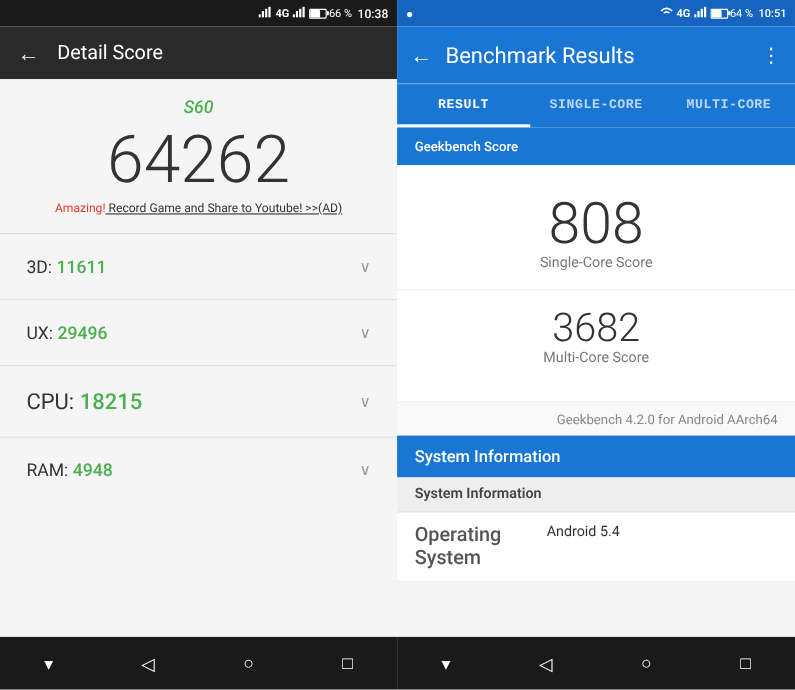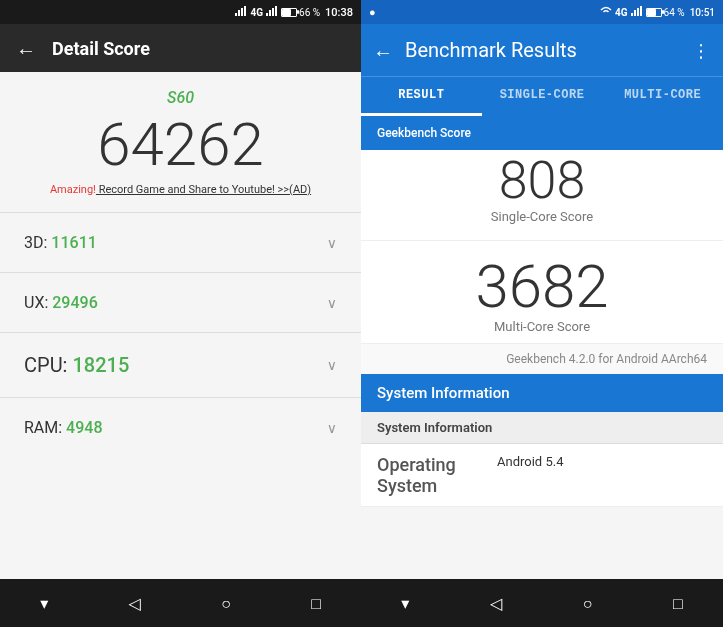--- a/index.html
+++ b/index.html
@@ -48,21 +48,21 @@
     }
 
     .back-arrow {
       color: white;
       font-size: 20px;
     }
 
     .top-bar-title {
       color: white;
       font-size: 18px;
-      font-weight: 700;
+      font-weight: 400;
     }
 
     .content-left {
       flex: 1;
       background: #f5f5f5;
       display: flex;
       flex-direction: column;
       align-items: center;
       padding: 16px 0 0 0;
     }
@@ -210,21 +210,21 @@
       padding: 10px 16px;
       font-size: 12px;
       font-weight: 500;
     }
 
     .scores-section {
       background: white;
       display: flex;
       flex-direction: column;
       align-items: center;
-      padding: 5px 0;
+      padding: 28px 0;
     }
 
     .bench-score-big {
       font-size: 52px;
       font-weight: 300;
       color: #333;
       line-height: 1;
     }
 
     .bench-score-label {
@@ -234,21 +234,21 @@
       margin-top: 2px;
     }
 
     .scores-divider {
       width: 100%;
       height: 1px;
       background: #eee;
     }
 
     .bench-score-big-2 {
-      font-size: 60px;
+      font-size: 36px;
       font-weight: 300;
       color: #333;
       line-height: 1;
       margin-top: 16px;
     }
 
     .bench-score-label-2 {
       color: #777;
       font-size: 13px;
       margin-top: 2px;

